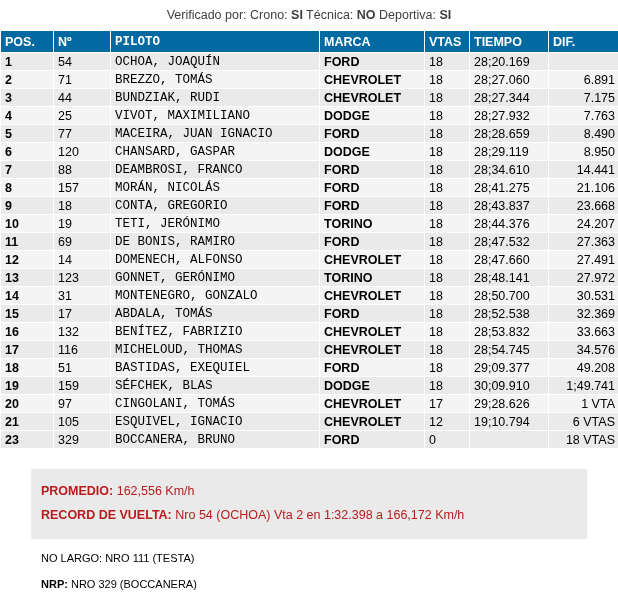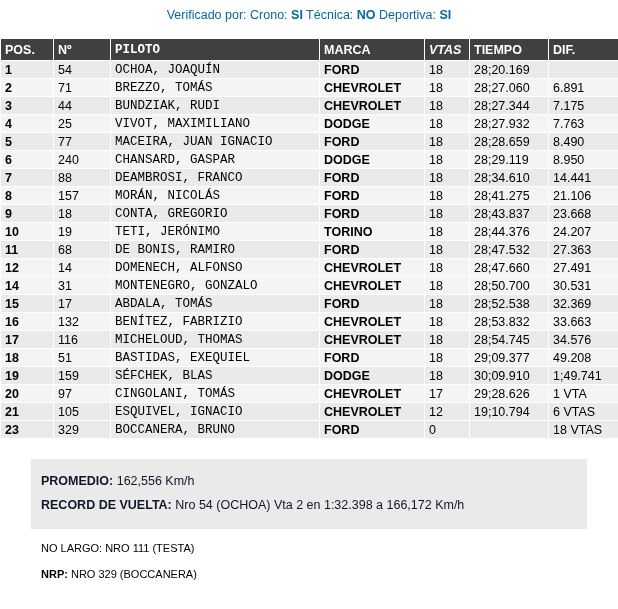--- a/index.html
+++ b/index.html
@@ -18,33 +18,33 @@
   }
   .page {
     width: 618px;
     height: 609px;
     position: relative;
   }
   .verif {
     text-align: center;
     font-size: 12.5px;
     padding-top: 8px;
-    padding-bottom: 16px;
-    color: #0369a1;
+    padding-bottom: 8px;
+    color: #404040;
   }
   .verif b { font-weight: bold; }
 
   table.results {
     border-collapse: collapse;
     width: 556px;
     margin: 0 auto;
     table-layout: fixed;
   }
   table.results thead th {
-    background: #404040;
+    background: #0369a1;
     color: #ffffff;
     font-weight: bold;
     font-size: 12.5px;
     height: 19px;
     padding: 1px 4px;
     border: 1px solid #ffffff;
     text-align: left;
     letter-spacing: 0px;
   }
   table.results tbody td {
@@ -57,40 +57,40 @@
     overflow: hidden;
   }
   tbody tr.alt td { background: #f4f4f4; }
 
   .c-pos { width: 44px; font-weight: bold; }
   .c-num { width: 48px; text-align: left; }
   .c-pil { width: 200px; font-family: Liberation Mono, monospace; }
   .c-mar { width: 96px; font-weight: bold; }
   .c-vta { width: 36px; text-align: left; }
   .c-tie { width: 70px; text-align: left; }
-  .c-dif { width: 62px; }
+  .c-dif { width: 62px; text-align: right; }
 
   th.c-pos { text-align: left; }
   th.c-num { text-align: left; }
   th.c-dif { text-align: right; padding-right: 6px; margin-left: 28px; }
-  th.c-vta { text-align: left; padding-left: 2px; font-style: italic; }
+  th.c-vta { text-align: left; padding-left: 2px; }
   td.c-vta { padding-left: 4px; }
   td.c-dif { padding-right: 6px; }
 
   .footer {
     width: 556px;
     margin: 20px auto 0 auto;
     background: #eaeaea;
     padding: 10px 8px 12px 8px;
     box-sizing: border-box;
   }
   .footer .line {
     font-size: 12.5px;
     padding: 5px 2px;
-    color: #0f172a;
+    color: #b91c1c;
   }
   .footer .line b { font-weight: bold; }
   .footer-white {
     width: 556px;
     margin: 0 auto;
     background: #ffffff;
     padding: 6px 8px 0 8px;
     box-sizing: border-box;
   }
   .footer-white .line {
@@ -161,21 +161,21 @@
           <td class="c-pos">5</td>
           <td class="c-num">77</td>
           <td class="c-pil">MACEIRA, JUAN IGNACIO</td>
           <td class="c-mar">FORD</td>
           <td class="c-vta">18</td>
           <td class="c-tie">28;28.659</td>
           <td class="c-dif">8.490</td>
         </tr>
         <tr class="alt">
           <td class="c-pos">6</td>
-          <td class="c-num">240</td>
+          <td class="c-num">120</td>
           <td class="c-pil">CHANSARD, GASPAR</td>
           <td class="c-mar">DODGE</td>
           <td class="c-vta">18</td>
           <td class="c-tie">28;29.119</td>
           <td class="c-dif">8.950</td>
         </tr>
         <tr>
           <td class="c-pos">7</td>
           <td class="c-num">88</td>
           <td class="c-pil">DEAMBROSI, FRANCO</td>
@@ -206,35 +206,44 @@
           <td class="c-pos">10</td>
           <td class="c-num">19</td>
           <td class="c-pil">TETI, JERÓNIMO</td>
           <td class="c-mar">TORINO</td>
           <td class="c-vta">18</td>
           <td class="c-tie">28;44.376</td>
           <td class="c-dif">24.207</td>
         </tr>
         <tr>
           <td class="c-pos">11</td>
-          <td class="c-num">68</td>
+          <td class="c-num">69</td>
           <td class="c-pil">DE BONIS, RAMIRO</td>
           <td class="c-mar">FORD</td>
           <td class="c-vta">18</td>
           <td class="c-tie">28;47.532</td>
           <td class="c-dif">27.363</td>
         </tr>
         <tr class="alt">
           <td class="c-pos">12</td>
           <td class="c-num">14</td>
           <td class="c-pil">DOMENECH, ALFONSO</td>
           <td class="c-mar">CHEVROLET</td>
           <td class="c-vta">18</td>
           <td class="c-tie">28;47.660</td>
           <td class="c-dif">27.491</td>
+        </tr>
+        <tr>
+          <td class="c-pos">13</td>
+          <td class="c-num">123</td>
+          <td class="c-pil">GONNET, GERÓNIMO</td>
+          <td class="c-mar">TORINO</td>
+          <td class="c-vta">18</td>
+          <td class="c-tie">28;48.141</td>
+          <td class="c-dif">27.972</td>
         </tr>
         <tr class="alt">
           <td class="c-pos">14</td>
           <td class="c-num">31</td>
           <td class="c-pil">MONTENEGRO, GONZALO</td>
           <td class="c-mar">CHEVROLET</td>
           <td class="c-vta">18</td>
           <td class="c-tie">28;50.700</td>
           <td class="c-dif">30.531</td>
         </tr>

